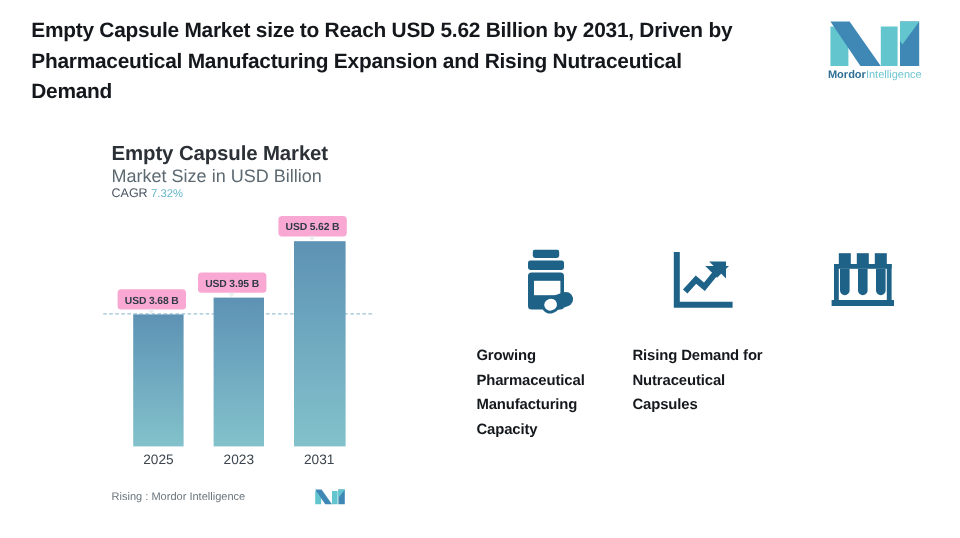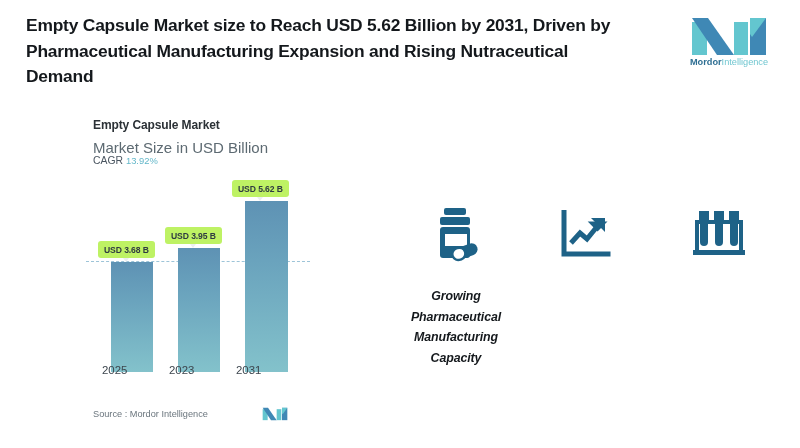--- a/index.html
+++ b/index.html
@@ -68,21 +68,21 @@
     position: absolute;
     left: 0;
     top: 96px;
     width: 380px;
     height: 352px;
   }
   .chart-title {
     position: absolute;
     left: 93px;
     top: 22px;
-    font-size: 12px;
+    font-size: 17px;
     font-weight: bold;
     color: #2b3136;
     letter-spacing: -0.1px;
   }
   .chart-sub {
     position: absolute;
     left: 93px;
     top: 43px;
     font-size: 15px;
     color: #5d6a72;
@@ -118,33 +118,33 @@
   .bar {
     position: absolute;
     background: linear-gradient(to bottom, #5e92b4 0%, #6aa3bd 35%, #83c2cb 100%);
   }
   .bar-1 { left: 111px; width: 42px; top: 166px;  height: 110px; }
   .bar-2 { left: 178px; width: 42px; top: 152px;  height: 124px; }
   .bar-3 { left: 245px; width: 43px; top: 105px;  height: 171px; }
 
   .xlabel {
     position: absolute;
-    top: 268px;
+    top: 282px;
     font-size: 11.4px;
     color: #3d464e;
-    text-align: left;
+    text-align: center;
     width: 60px;
   }
   .xl-1 { left: 102px; }
   .xl-2 { left: 169px; }
   .xl-3 { left: 236px; }
 
   .pill {
     position: absolute;
-    background: #bef264;
+    background: #f9a8d4;
     border-radius: 3px;
     font-size: 8.6px;
     color: #2f3a42;
     padding: 3.5px 6px;
     white-space: nowrap;
     font-weight: bold;
     letter-spacing: -0.1px;
   }
   .pill:after {
     content: "";
@@ -205,27 +205,26 @@
   .tc-3 { left: 280px; }
 
   .trend-icon {
     height: 62px;
     display: flex;
     align-items: center;
     justify-content: center;
   }
   .trend-label {
     margin-top: 20px;
-    text-align: center;
+    text-align: left;
     font-size: 12.4px;
     font-weight: bold;
     line-height: 20.5px;
     color: #14181c;
     letter-spacing: -0.1px;
-    font-style: italic;
   }
 </style>
 </head>
 <body>
 
 <div class="header">
   <div class="headline">Empty Capsule Market size to Reach USD 5.62 Billion by 2031, Driven by Pharmaceutical Manufacturing Expansion and Rising Nutraceutical Demand</div>
 
   <div class="logo-main">
     <div class="logo-mark">
@@ -242,41 +241,41 @@
     </div>
   </div>
 </div>
 
 <div class="chart-panel">
 
   <div class="chart-title">Empty Capsule Market</div>
   <div class="chart-sub">Market Size in USD Billion</div>
   <div class="chart-cagr">
     <span>CAGR</span>
-    <span class="cagr-val">13.92%</span>
+    <span class="cagr-val">7.32%</span>
   </div>
 
   <div class="plot">
 
     <div class="baseline"></div>
 
     <div class="bar bar-1"></div>
     <div class="bar bar-2"></div>
     <div class="bar bar-3"></div>
 
     <div class="pill pill-1">USD 3.68 B</div>
     <div class="pill pill-2">USD 3.95 B</div>
     <div class="pill pill-3">USD 5.62 B</div>
 
     <div class="xlabel xl-1">2025</div>
     <div class="xlabel xl-2">2023</div>
     <div class="xlabel xl-3">2031</div>
   </div>
 
-  <div class="source">Source :  Mordor Intelligence</div>
+  <div class="source">Rising :  Mordor Intelligence</div>
   <div class="source-logo">
     <svg width="26" height="16" viewBox="0 0 78 43" xmlns="http://www.w3.org/2000/svg">
       <polygon points="2,43 2,10 17,10 17,43" fill="#63c6cf"></polygon>
       <polygon points="2,6 18,6 44,43 27,43" fill="#3f88b5"></polygon>
       <polygon points="44,43 44,10 58,10 58,43" fill="#63c6cf"></polygon>
       <polygon points="60,6 76,6 76,43 60,43" fill="#3f88b5"></polygon>
       <polygon points="60,6 76,6 62,25 60,22" fill="#63c6cf"></polygon>
     </svg>
   </div>
 </div>
@@ -302,20 +301,21 @@
 
   <div class="trend-col tc-2">
     <div class="trend-icon">
       <svg width="52" height="50" viewBox="0 0 52 50" xmlns="http://www.w3.org/2000/svg">
         <path d="M4 2 L4 44 L48 44" fill="none" stroke="#1e6287" stroke-width="5" stroke-linecap="square"></path>
         <path d="M11 33 L20 23 L27 29 L40 13" fill="none" stroke="#1e6287" stroke-width="5" stroke-linejoin="miter" stroke-linecap="butt"></path>
         <polygon points="44,6 44,20 30,20" fill="#1e6287" transform="rotate(45 39 13)"></polygon>
         <polygon points="31,8 45,8 45,22" fill="#1e6287"></polygon>
       </svg>
     </div>
+    <div class="trend-label">Rising Demand for Nutraceutical Capsules</div>
   </div>
 
   <div class="trend-col tc-3">
     <div class="trend-icon">
       <svg width="56" height="52" viewBox="0 0 56 52" xmlns="http://www.w3.org/2000/svg" fill="#1e6287">
         <rect x="8" y="2" width="10" height="9"></rect>
         <rect x="23" y="2" width="10" height="9"></rect>
         <rect x="38" y="2" width="10" height="9"></rect>
         <rect x="4" y="11" width="48" height="4"></rect>
         <rect x="4" y="11" width="4" height="32"></rect>

